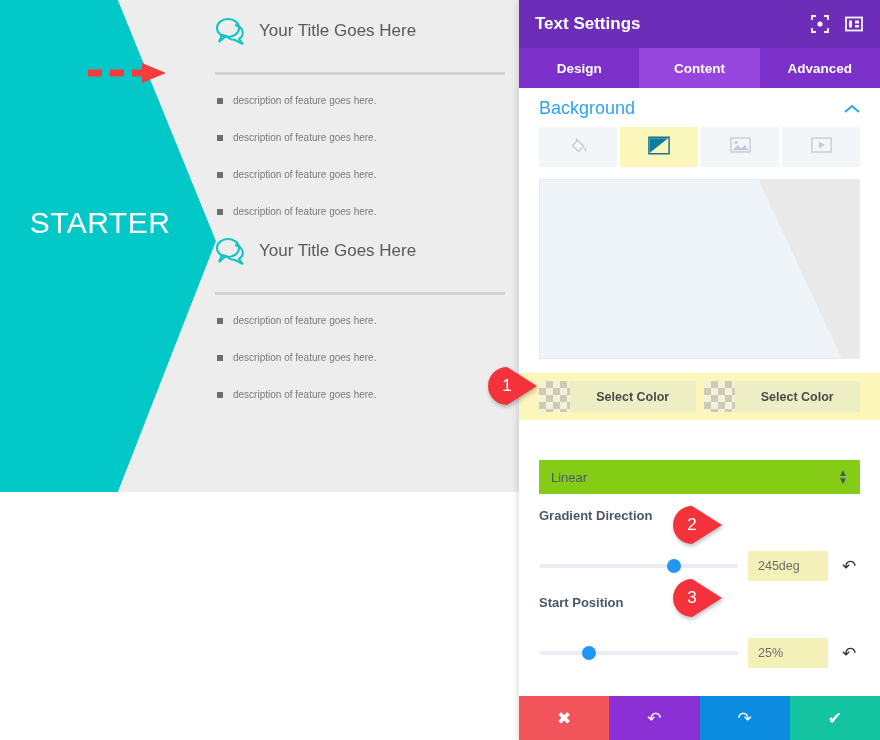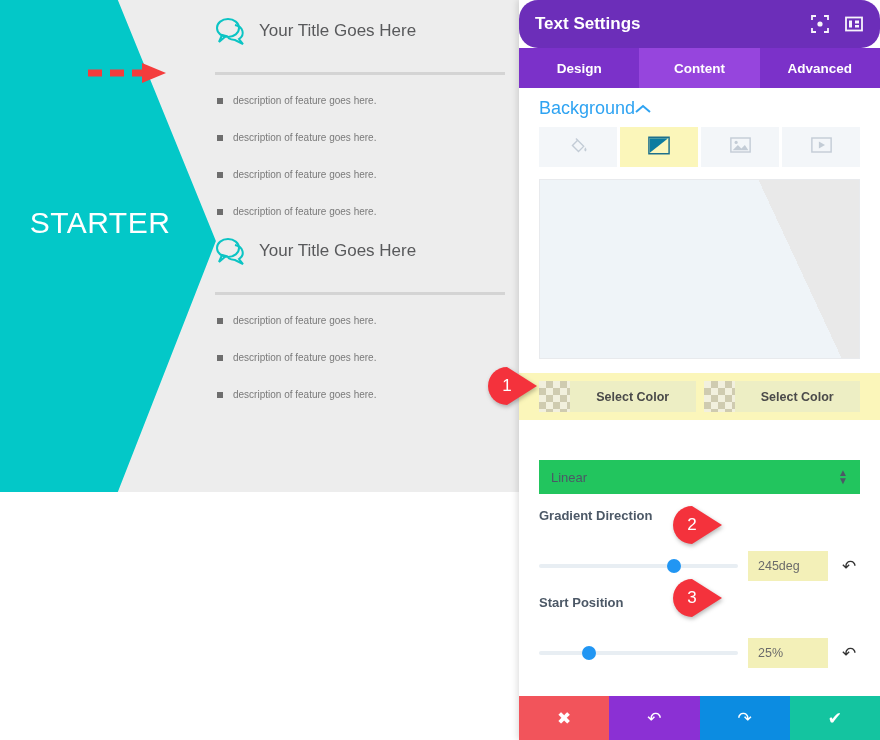--- a/index.html
+++ b/index.html
@@ -85,41 +85,40 @@
   #panel {
     position: absolute; left: 519px; top: 0;
     width: 361px; height: 740px;
     background: #ffffff;
     box-shadow: -2px 0 6px rgba(0,0,0,0.12);
   }
   .panel-header {
     height: 48px; background: #6c2eb9;
     display: flex; align-items: center;
     padding: 0 16px;
-    border-radius: 19px;
   }
   .panel-title {
     color: #ffffff; font-size: 17px; font-weight: bold;
     flex: 1;
   }
   .hdr-icon { width: 20px; height: 20px; margin-left: 14px; opacity: .95; }
   .panel-tabs {
     height: 40px; background: #7b31c9; display: flex;
   }
   .ptab {
     flex: 1; display: flex; align-items: center; justify-content: center;
     color: #ffffff; font-size: 13.5px; font-weight: bold;
     cursor: pointer;
   }
   .ptab.active { background: #9645dd; }
 
   .panel-scroll { position: relative; height: 652px; overflow: hidden; }
 
   .section-head {
-    display: flex; align-items: center; 
+    display: flex; align-items: center; justify-content: space-between;
     padding: 10px 20px 8px 20px;
   }
   .section-title { color: #2ea3f2; font-size: 18px; }
   .chev { color: #2ea3f2; font-size: 15px; font-weight: bold; }
 
   .bg-tabs {
     display: flex; gap: 3px; padding: 0 20px;
   }
   .bg-tab {
     flex: 1; height: 40px; background: #f3f6f9;
@@ -155,21 +154,21 @@
   .color-lbl {
     flex: 1; text-align: center; font-size: 12.5px;
     font-weight: bold; color: #4a4a4a;
   }
 
   .field { padding: 0 20px; margin-top: 14px; }
   .field-label {
     font-size: 13px; font-weight: bold; color: #4c5866; margin-bottom: 7px;
   }
   .select {
-    position: relative; height: 34px; background: #22c55e;
+    position: relative; height: 34px; background: #84cc16;
     display: flex; align-items: center; padding: 0 12px;
     font-size: 13px; color: #4c5866; cursor: pointer; margin-top: 40px;
   }
   .select .arrows {
     position: absolute; right: 12px; font-size: 10px; line-height: 8px;
     color: #4c5866;
   }
 
   .slider-row { display: flex; align-items: center; gap: 10px; margin-top: 28px; }
   .slider {

